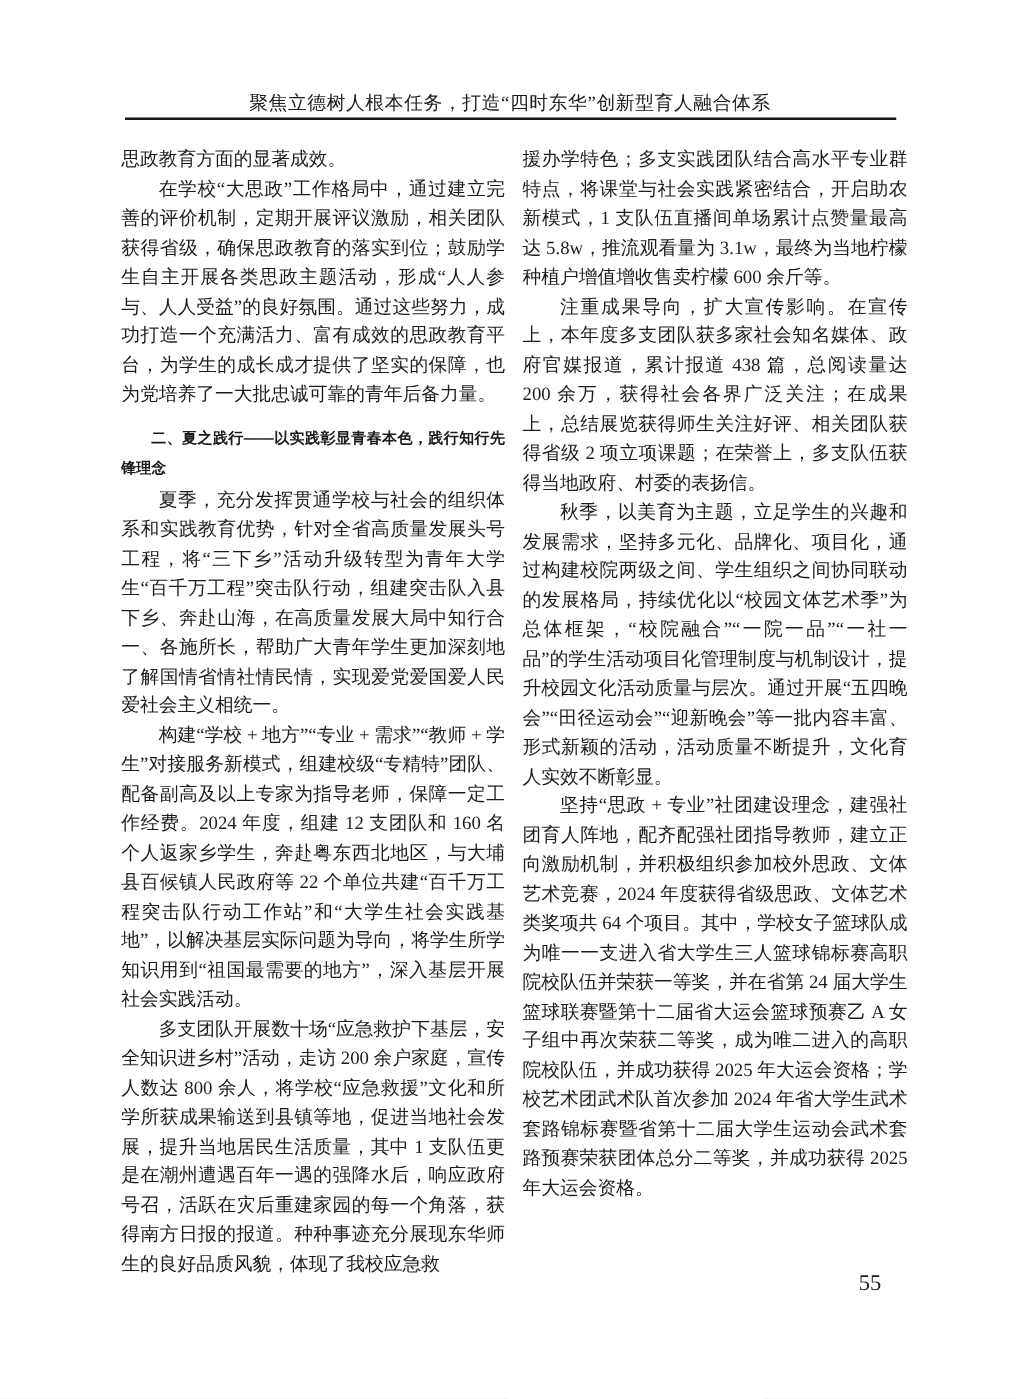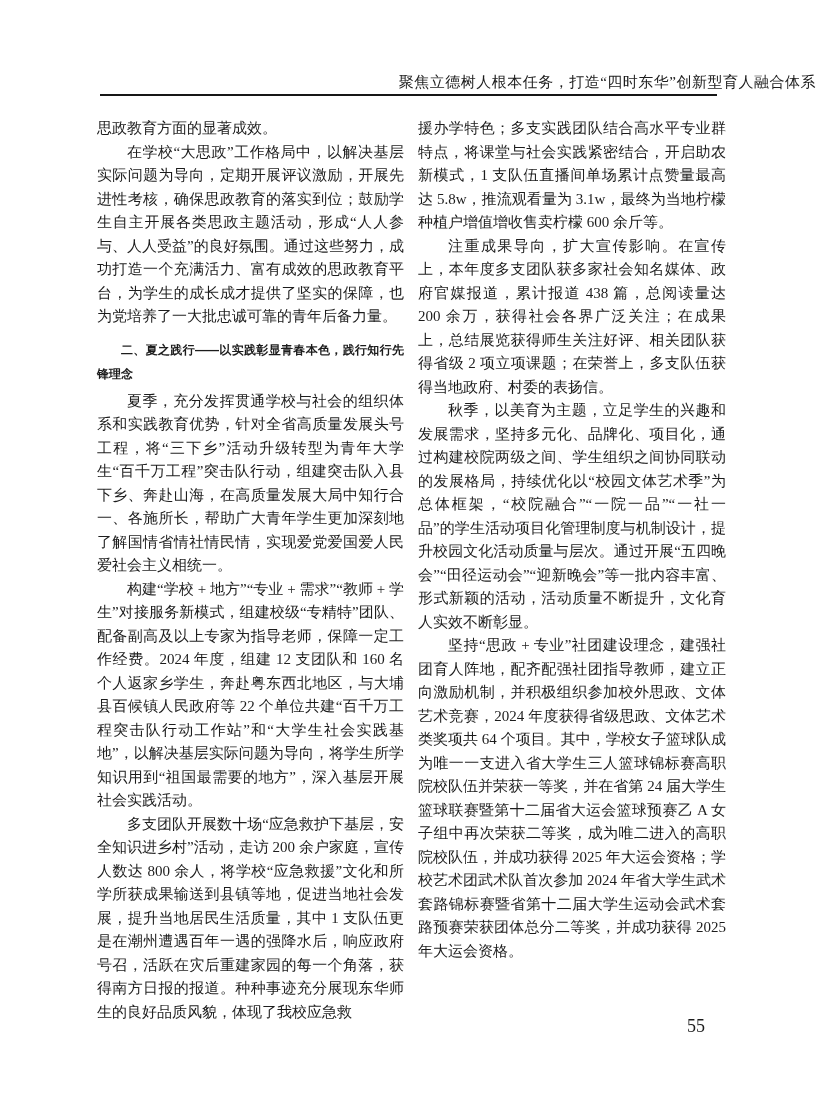--- a/index.html
+++ b/index.html
@@ -15,21 +15,21 @@
     font-family: "Liberation Serif", "DejaVu Serif", serif;
     color: #1c1c1c;
     overflow: hidden;
     margin: 0 auto;
   }
   .header-title {
     position: absolute;
     top: 73px;
     left: 0;
     width: 816px;
-    text-align: right;
+    text-align: center;
     font-size: 15px;
     letter-spacing: 0.5px;
     color: #1c1c1c;
     white-space: nowrap;
   }
   .header-divider {
     position: absolute;
     top: 94px;
     left: 100px;
     width: 617px;
@@ -74,21 +74,21 @@
 <body>
 
 <div class="page">
 
   <div class="header-title">聚焦立德树人根本任务，打造“四时东华”创新型育人融合体系</div>
 
   <div class="header-divider"></div>
 
   <div class="column column-left">
     <p class="continuation">思政教育方面的显著成效。</p>
-    <p>在学校“大思政”工作格局中，以解决基层实际问题为导向，定期开展评议激励，开展先进性考核，确保思政教育的落实到位；鼓励学生自主开展各类思政主题活动，形成“人人参与、人人受益”的良好氛围。通过这些努力，成功打造一个充满活力、富有成效的思政教育平台，为学生的成长成才提供了坚实的保障，也为党培养了一大批忠诚可靠的青年后备力量。</p>
+    <p>在学校“大思政”工作格局中，通过建立完善的评价机制，定期开展评议激励，相关团队获得省级，确保思政教育的落实到位；鼓励学生自主开展各类思政主题活动，形成“人人参与、人人受益”的良好氛围。通过这些努力，成功打造一个充满活力、富有成效的思政教育平台，为学生的成长成才提供了坚实的保障，也为党培养了一大批忠诚可靠的青年后备力量。</p>
     <div class="section-heading">二、夏之践行——以实践彰显青春本色，践行知行先锋理念</div>
     <p>夏季，充分发挥贯通学校与社会的组织体系和实践教育优势，针对全省高质量发展头号工程，将“三下乡”活动升级转型为青年大学生“百千万工程”突击队行动，组建突击队入县下乡、奔赴山海，在高质量发展大局中知行合一、各施所长，帮助广大青年学生更加深刻地了解国情省情社情民情，实现爱党爱国爱人民爱社会主义相统一。</p>
     <p>构建“学校 + 地方”“专业 + 需求”“教师 + 学生”对接服务新模式，组建校级“专精特”团队、配备副高及以上专家为指导老师，保障一定工作经费。2024 年度，组建 12 支团队和 160 名个人返家乡学生，奔赴粤东西北地区，与大埔县百候镇人民政府等 22 个单位共建“百千万工程突击队行动工作站”和“大学生社会实践基地”，以解决基层实际问题为导向，将学生所学知识用到“祖国最需要的地方”，深入基层开展社会实践活动。</p>
     <p>多支团队开展数十场“应急救护下基层，安全知识进乡村”活动，走访 200 余户家庭，宣传人数达 800 余人，将学校“应急救援”文化和所学所获成果输送到县镇等地，促进当地社会发展，提升当地居民生活质量，其中 1 支队伍更是在潮州遭遇百年一遇的强降水后，响应政府号召，活跃在灾后重建家园的每一个角落，获得南方日报的报道。种种事迹充分展现东华师生的良好品质风貌，体现了我校应急救</p>
   </div>
 
   <div class="column column-right">
     <p class="continuation">援办学特色；多支实践团队结合高水平专业群特点，将课堂与社会实践紧密结合，开启助农新模式，1 支队伍直播间单场累计点赞量最高达 5.8w，推流观看量为 3.1w，最终为当地柠檬种植户增值增收售卖柠檬 600 余斤等。</p>
     <p>注重成果导向，扩大宣传影响。在宣传上，本年度多支团队获多家社会知名媒体、政府官媒报道，累计报道 438 篇，总阅读量达 200 余万，获得社会各界广泛关注；在成果上，总结展览获得师生关注好评、相关团队获得省级 2 项立项课题；在荣誉上，多支队伍获得当地政府、村委的表扬信。</p>
     <p>秋季，以美育为主题，立足学生的兴趣和发展需求，坚持多元化、品牌化、项目化，通过构建校院两级之间、学生组织之间协同联动的发展格局，持续优化以“校园文体艺术季”为总体框架，“校院融合”“一院一品”“一社一品”的学生活动项目化管理制度与机制设计，提升校园文化活动质量与层次。通过开展“五四晚会”“田径运动会”“迎新晚会”等一批内容丰富、形式新颖的活动，活动质量不断提升，文化育人实效不断彰显。</p>

